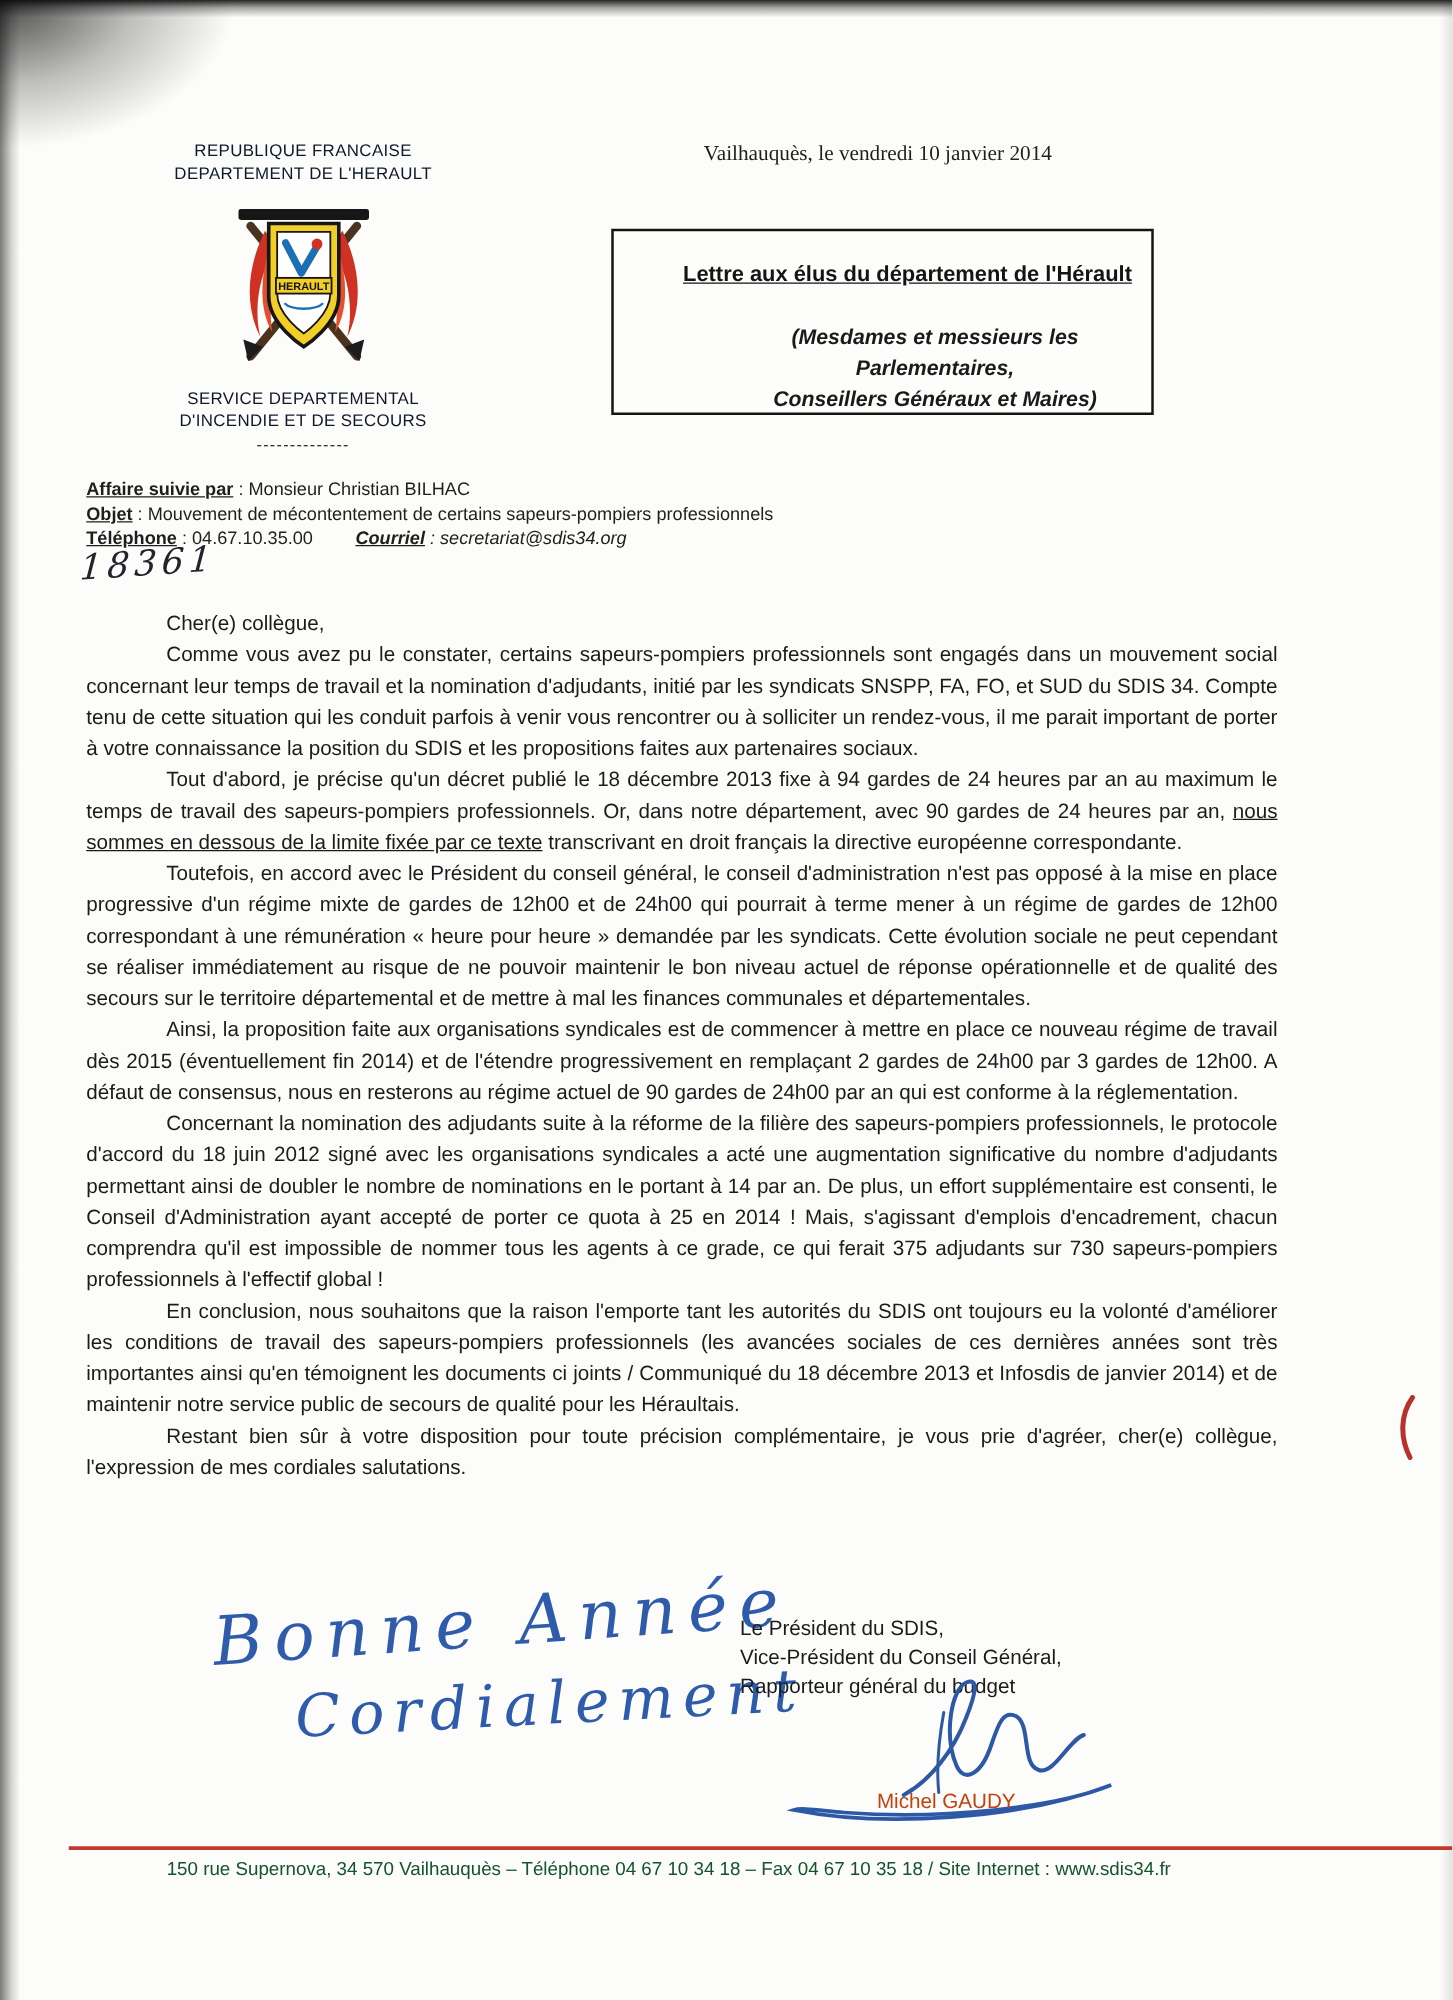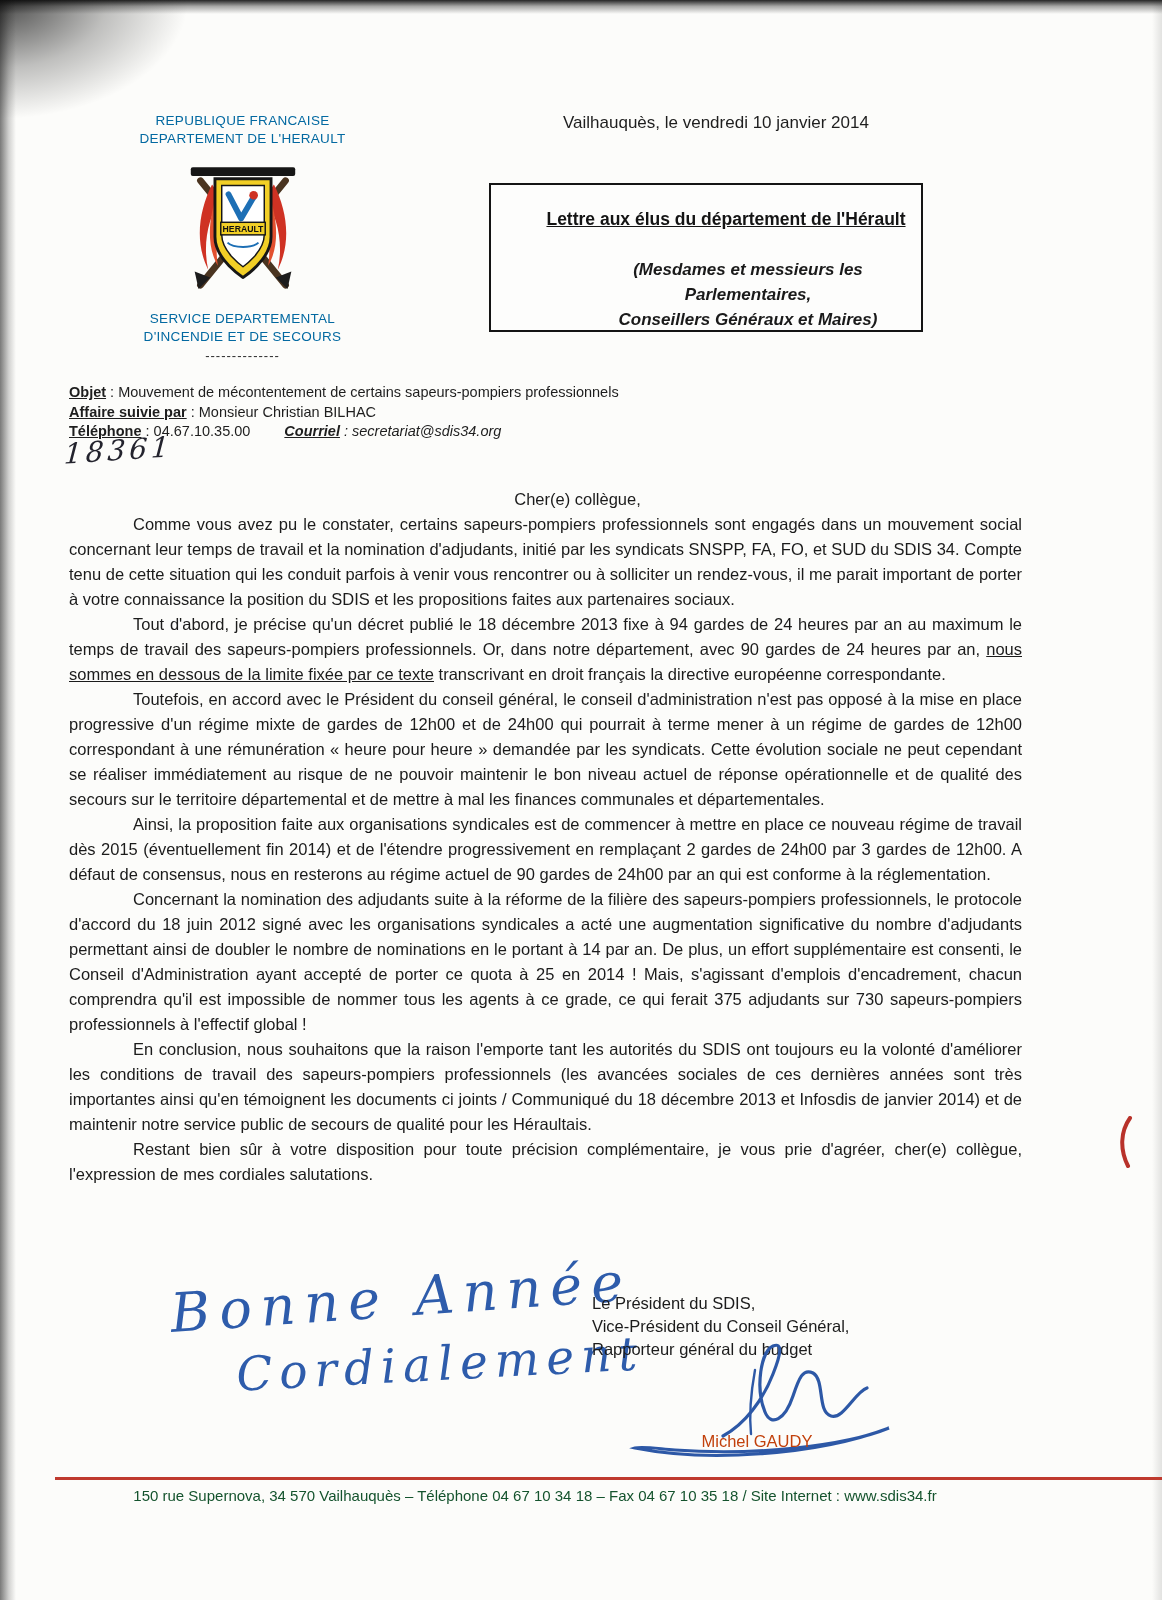--- a/index.html
+++ b/index.html
@@ -33,27 +33,27 @@
   .scan-right {
     position: absolute; top: 0; right: 0; bottom: 0; width: 10px;
     background: linear-gradient(to left, rgba(40,40,40,0.12), rgba(40,40,40,0));
     pointer-events: none;
   }
   
   .letterhead {
     position: absolute; left: 110px; top: 112px; width: 265px;
     text-align: center;
   }
-  .lh-small { font-size: 13.5px; line-height: 18px; letter-spacing: 0.3px; color: #0369a1; }
+  .lh-small { font-size: 13.5px; line-height: 18px; letter-spacing: 0.3px; color: #0f172a; }
   .crest { display: block; margin: 9px auto 5px auto; }
   .lh-dashes { font-size: 13px; color: #2a2a2a; letter-spacing: 1px; margin-top: 2px; }
   
   .date-line {
     position: absolute; left: 563px; top: 113px;
-    font-size: 17px; color: #1e1e1e;
+    font-size: 17px; color: #1e1e1e; font-family: Liberation Serif, serif;
   }
   .title-box {
     position: absolute; left: 489px; top: 183px; width: 434px; height: 149px;
     border: 2px solid #141414;
     text-align: center;
     padding-top: 24px;
     background: rgba(255,255,255,0.4);
     padding-left: 40px;
   }
   .box-title { font-size: 17.5px; font-weight: bold; text-decoration: underline; color: #141414; }
@@ -69,21 +69,21 @@
     font-size: 28px; letter-spacing: 4px; color: #23232d;
     transform: rotate(-4deg) skewX(-8deg);
   }
   
   .letter-body { position: absolute; left: 69px; top: 487px; width: 953px; }
   .letter-body p {
     font-size: 16.5px; line-height: 25px;
     text-align: justify; text-indent: 64px;
     color: #1b1b1b;
   }
-  .letter-body p.salutation { margin-top: 0; text-align: center; }
+  .letter-body p.salutation { margin-top: 0; text-align: left; }
   .u { text-decoration: underline; }
   
   .hw {
     position: absolute;
     font-family: "DejaVu Serif", serif; font-style: italic;
     color: #2e5cab;
   }
   .hw1 { left: 170px; top: 1266px; font-size: 54px; letter-spacing: 9px; transform: rotate(-4deg); }
   .hw2 { left: 236px; top: 1336px; font-size: 47px; letter-spacing: 7px; transform: rotate(-3deg); }
   
@@ -157,24 +157,24 @@
   <div class="date-line">Vailhauquès, le vendredi 10 janvier 2014</div>
 
   <div class="title-box">
     <div class="box-title">Lettre aux élus du département de l'Hérault</div>
     <div class="box-sub first">(Mesdames et messieurs les Parlementaires,</div>
     <div class="box-sub">Conseillers Généraux et Maires)</div>
   </div>
 
   <div class="meta">
     <div>
-      <span class="meta-label">Objet</span><span> : Mouvement de mécontentement de certains sapeurs-pompiers professionnels</span>
+      <span class="meta-label">Affaire suivie par</span><span> : Monsieur Christian BILHAC</span>
     </div>
     <div>
-      <span class="meta-label">Affaire suivie par</span><span> : Monsieur Christian BILHAC</span>
+      <span class="meta-label">Objet</span><span> : Mouvement de mécontentement de certains sapeurs-pompiers professionnels</span>
     </div>
     <div>
       <span class="meta-label">Téléphone</span><span> : 04.67.10.35.00</span><span class="courriel-part"><span class="meta-label">Courriel</span><span> : secretariat@sdis34.org</span></span>
     </div>
   </div>
 
   <div class="hand-ref">18361</div>
 
   <div class="letter-body">
     <p class="salutation">Cher(e) collègue,</p>

